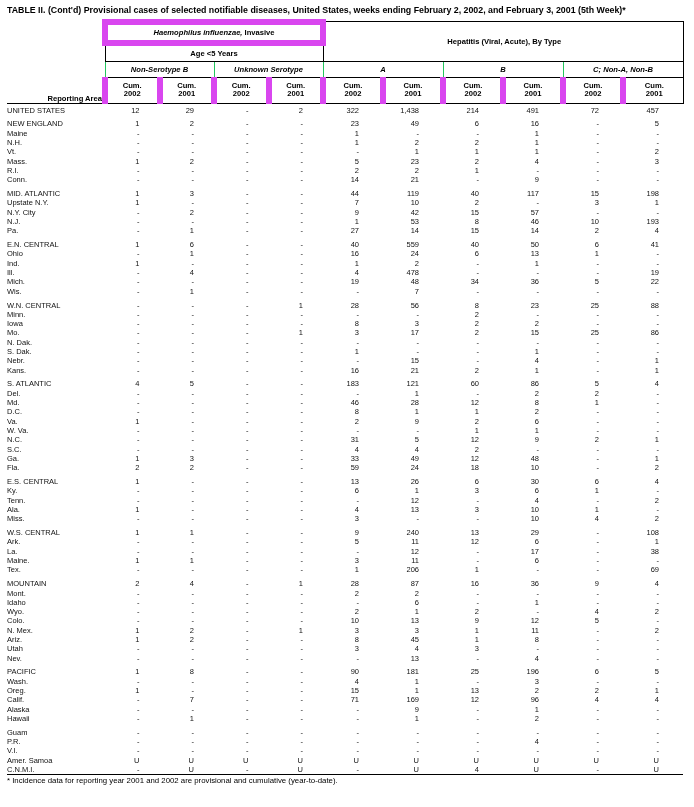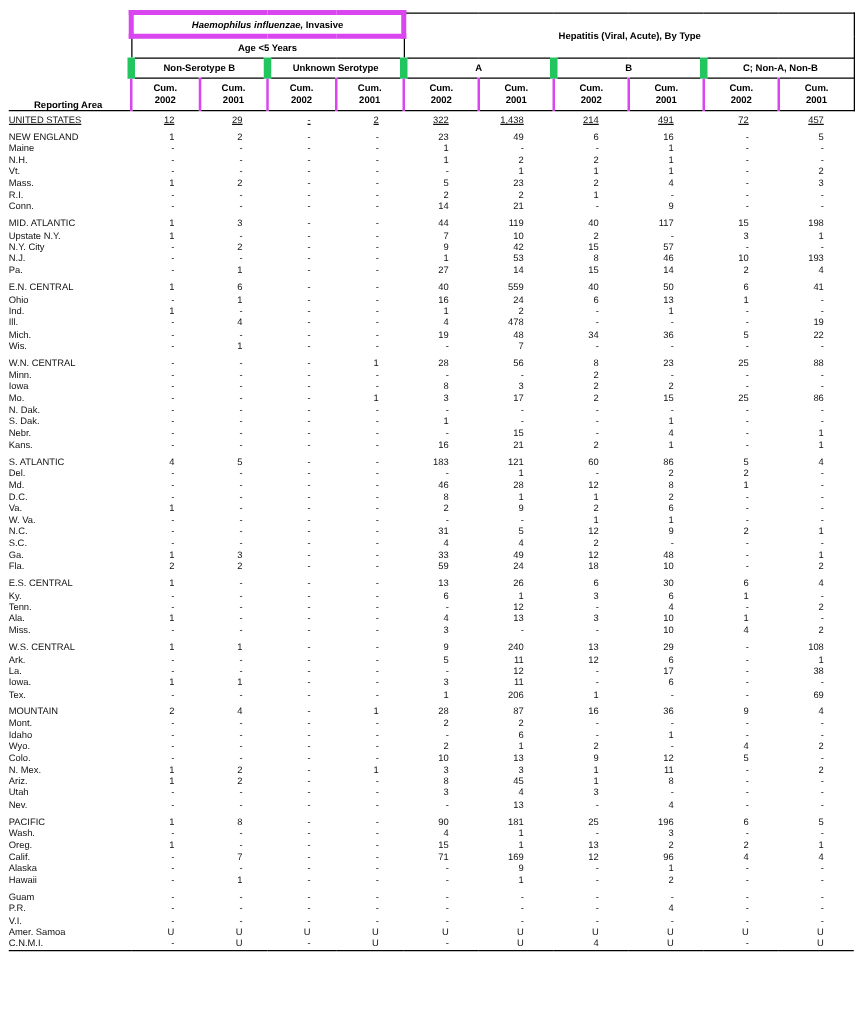--- a/index.html
+++ b/index.html
@@ -14,46 +14,47 @@
     font-weight:bold; font-size:8.8px; line-height:10.8px;
     width:652px; color:#000;
   }
   table.main {
     border-collapse:collapse; table-layout:fixed;
     width:676px; margin-top:3px;
   }
   table.main th, table.main td { padding:0; overflow:hidden; white-space:nowrap; }
   thead th { font-weight:bold; font-size:7.6px; text-align:center; color:#000; }
   th.area-head {
-    text-align:center; vertical-align:bottom; padding-bottom:3px;
+    text-align:right; vertical-align:bottom; padding-bottom:3px;
     border-bottom:1.6px solid #000;
   }
-  th.h-group { border:4px solid #d946ef; height:15px;margin-left:31px; }
+  th.h-group { border:6px solid #d946ef; height:15px;margin-left:31px; }
   th.h-group i { font-style:italic; }
   th.hep-group { border-top:1px solid #000; border-right:1px solid #000; border-bottom:1px solid #000; vertical-align:middle; }
   th.age-head { border-left:1px solid #000; border-right:1px solid #000; border-bottom:1px solid #000; height:15px;margin-top:33px; }
-  th.sg { border-left:6px solid #22c55e; border-bottom:1px solid #000; height:15px; }
+  th.sg { border-left:1px solid #22c55e; border-bottom:1px solid #000; height:15px;font-style:italic; }
   th.sg.last { border-right:1px solid #000; }
-  th.cum { border-left:2px solid #d946ef; border-bottom:1.6px solid #000; height:25px; vertical-align:middle; line-height:8.6px;text-align:center; }
+  th.cum { border-left:6px solid #d946ef; border-bottom:1.6px solid #000; height:25px; vertical-align:middle; line-height:8.6px;text-align:center; }
   th.cum.last { border-right:1px solid #000; }
   tbody td { font-size:7.5px; height:9.3px; line-height:9.3px; vertical-align:middle; }
   tbody td.area { text-align:left; }
   tbody td.num { text-align:right; }
   tbody td.num.hcol { padding-right:20px; }
   tbody td.num.pcol { padding-right:24px; }
-  tbody tr.first-row td { height:11px; vertical-align:bottom;text-decoration:underline; }
+  tbody tr.first-row td { height:11px; vertical-align:bottom; }
   tbody tr.gap td { height:4.6px; }
   tbody tr:last-child td { border-bottom:1.6px solid #000; }
   .footnotes { font-size:7.8px; line-height:9.6px; margin-top:1px; color:#000; }
   .footnotes .abbr { display:inline-block; margin-right:27px; }
 </style>
 </head>
 <body>
 
 <div class="page">
+  <div class="title">TABLE II. (Cont'd) Provisional cases of selected notifiable diseases, United States, weeks ending February 2, 2002, and February 3, 2001 (5th Week)*</div>
 
   <table class="main">
     <colgroup>
       <col style="width:98px">
       <col style="width:54.5px">
         <col style="width:54.5px">
         <col style="width:54.5px">
         <col style="width:54.5px">
       <col style="width:60px">
         <col style="width:60px">
@@ -722,21 +723,21 @@
           <td class="num hcol">-</td>
           <td class="num hcol">-</td>
           <td class="num pcol">-</td>
           <td class="num pcol">12</td>
           <td class="num pcol">-</td>
           <td class="num pcol">17</td>
           <td class="num pcol">-</td>
           <td class="num pcol">38</td>
         </tr>
         <tr>
-          <td class="area">Iowa.</td>
+          <td class="area">Maine.</td>
           <td class="num hcol">1</td>
           <td class="num hcol">1</td>
           <td class="num hcol">-</td>
           <td class="num hcol">-</td>
           <td class="num pcol">3</td>
           <td class="num pcol">11</td>
           <td class="num pcol">-</td>
           <td class="num pcol">6</td>
           <td class="num pcol">-</td>
           <td class="num pcol">-</td>
@@ -1020,14 +1021,15 @@
           <td class="num pcol">U</td>
           <td class="num pcol">4</td>
           <td class="num pcol">U</td>
           <td class="num pcol">-</td>
           <td class="num pcol">U</td>
         </tr>
       </tbody>
   </table>
 
   <div class="footnotes">
+    <div>* Incidence data for reporting year 2001 and 2002 are provisional and cumulative (year-to-date).</div>
   </div>
 </div>
 
 </body></html>

